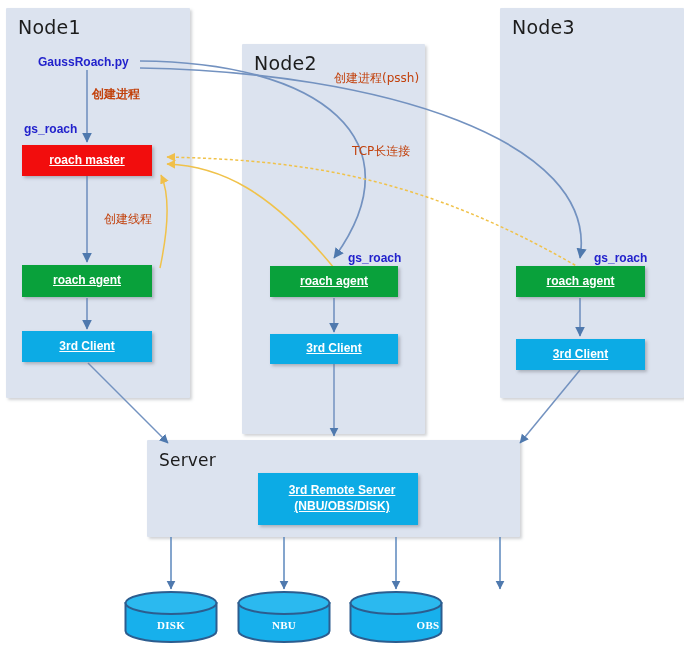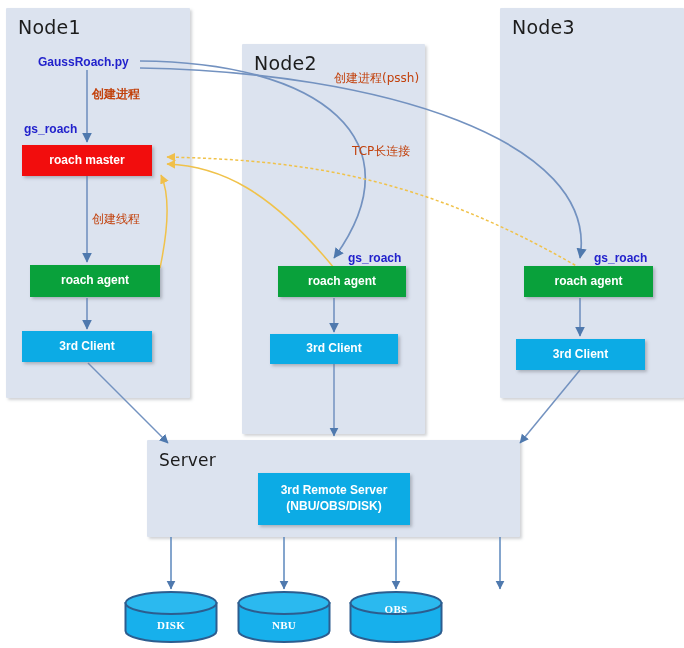--- a/index.html
+++ b/index.html
@@ -46,23 +46,24 @@
     position: absolute;
     display: flex;
     align-items: center;
     justify-content: center;
     text-align: center;
     color: #ffffff;
     font-weight: bold;
     font-size: 12px;
     box-shadow: 2px 2px 3px rgba(110,115,125,0.45);
     line-height: 1.3;
+    text-decoration: underline;
   }
   .box-red    { background: #f20d0d; }
-  .box-green  { background: #09a13b; margin-left: 8px; }
+  .box-green  { background: #09a13b; }
   .box-blue   { background: #0cabe5; }
   .tag {
     position: absolute;
     font-size: 12px;
     font-weight: bold;
     color: #2222cc;
     white-space: nowrap;
   }
   .edge-label {
     position: absolute;
@@ -158,21 +159,21 @@
   <div class="tag" style="left:38px; top:55px; font-size:12px;">GaussRoach.py</div>
 
   <div class="edge-label" style="left:92px; top:86px;font-weight:bold;">创建进程</div>
 
   <div class="tag" style="left:24px; top:122px;">gs_roach</div>
 
   <div class="node-box box-red" style="left:22px; top:145px; width:130px; height:31px;">
     <span>roach master</span>
   </div>
 
-  <div class="edge-label" style="left:92px; top:211px;">创建线程</div>
+  <div class="edge-label" style="left:104px; top:211px;">创建线程</div>
 
   <div class="node-box box-green" style="left:22px; top:265px; width:130px; height:32px;">
     <span>roach agent</span>
   </div>
 
   <div class="node-box box-blue" style="left:22px; top:331px; width:130px; height:31px;">
     <span>3rd Client</span>
   </div>
 
   <div class="edge-label" style="left:334px; top:70px;">创建进程(pssh)</div>
@@ -192,21 +193,21 @@
   <div class="tag" style="left:594px; top:251px;">gs_roach</div>
 
   <div class="node-box box-green" style="left:516px; top:266px; width:129px; height:31px;">
     <span>roach agent</span>
   </div>
 
   <div class="node-box box-blue" style="left:516px; top:339px; width:129px; height:31px;">
     <span>3rd Client</span>
   </div>
 
-  <div class="node-box box-blue" style="left:258px; top:473px; width:152px; height:52px; flex-direction:column;">
+  <div class="node-box box-blue" style="left:258px; top:473px; width:152px; height:52px; flex-direction:column;padding-left:8px;">
     <span>3rd Remote Server</span>
     <span>(NBU/OBS/DISK)</span>
   </div>
 
   <div class="cyl" style="left:124px; top:591px; width:94px; height:52px;">
     <svg width="94" height="52" viewBox="0 0 94 52">
       <path d="M1.5,12 L1.5,40 A45.5,11 0 0 0 92.5,40 L92.5,12 Z" fill="#17b0ec" stroke="#2c5d8f" stroke-width="2"></path>
       <ellipse cx="47" cy="12" rx="45.5" ry="11" fill="#2bb9ef" stroke="#2c5d8f" stroke-width="2"></ellipse>
     </svg>
     <div class="cyl-label" style="top:28px;">DISK</div>
@@ -218,17 +219,17 @@
       <ellipse cx="47" cy="12" rx="45.5" ry="11" fill="#2bb9ef" stroke="#2c5d8f" stroke-width="2"></ellipse>
     </svg>
     <div class="cyl-label" style="top:28px;">NBU</div>
   </div>
 
   <div class="cyl" style="left:349px; top:591px; width:94px; height:52px;">
     <svg width="94" height="52" viewBox="0 0 94 52">
       <path d="M1.5,12 L1.5,40 A45.5,11 0 0 0 92.5,40 L92.5,12 Z" fill="#17b0ec" stroke="#2c5d8f" stroke-width="2"></path>
       <ellipse cx="47" cy="12" rx="45.5" ry="11" fill="#2bb9ef" stroke="#2c5d8f" stroke-width="2"></ellipse>
     </svg>
-    <div class="cyl-label" style="top:12px;">OBS</div>
+    <div class="cyl-label" style="top:28px;padding-left:32px;">OBS</div>
   </div>
 
 
 </div>
 
 </body></html>

